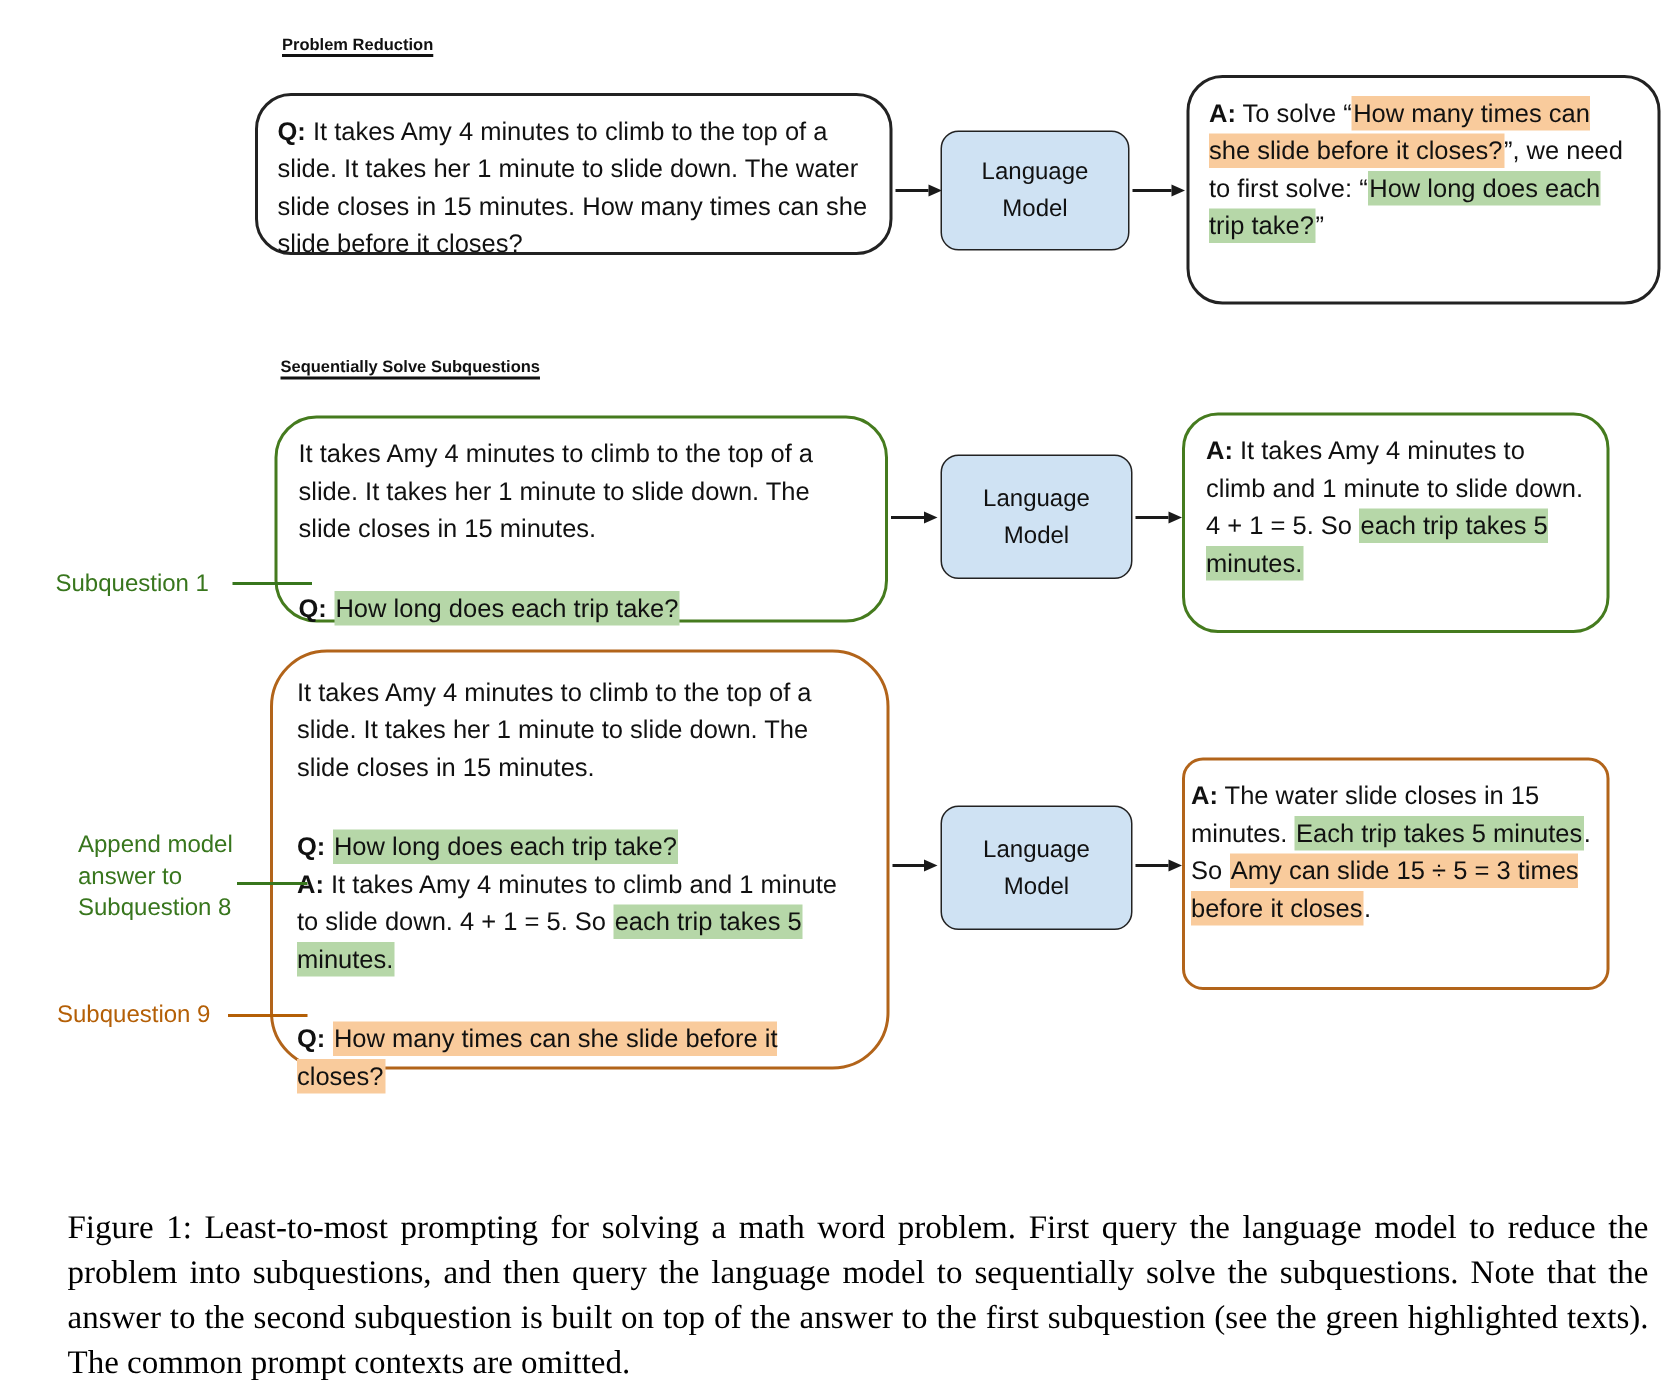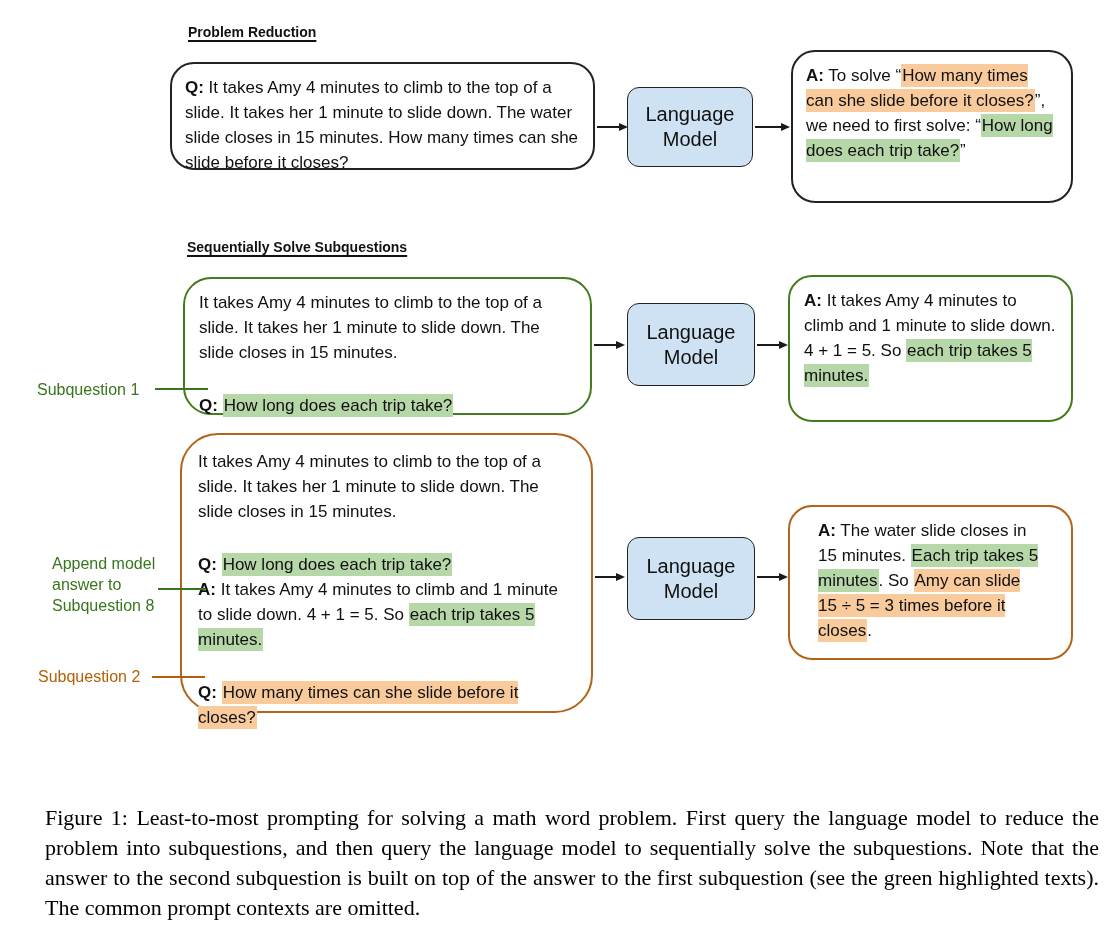--- a/index.html
+++ b/index.html
@@ -6,47 +6,47 @@
   .canvas{
     position:relative;
     width:1110px;height:932px;
     background:#ffffff;
     font-family:"Liberation Sans","DejaVu Sans",sans-serif;
     color:#111;
     overflow:hidden;
   }
   .sec-title{
     position:absolute;
-    font-size:14px;font-weight:700;
+    font-size:11px;font-weight:700;
     text-decoration:underline;
     text-decoration-thickness:1.5px;
     text-underline-offset:3px;
     color:#111;
   }
   .box{
     position:absolute;
     box-sizing:border-box;
     font-size:17px;line-height:25px;
     background:#fff;
   }
   .black-box{border:2px solid #222;border-radius:24px;padding:11px 13px;}
   .green-box{border:2.5px solid var(--green_border);border-radius:24px;padding:11px 14px;}
   .green-box.big{border-radius:28px;}
-  .orange-box{border:2.5px solid var(--orange_border);border-radius:24px;padding:11px 28px;}
+  .orange-box{border:2.5px solid var(--orange_border);border-radius:14px;padding:11px 4px;}
   .orange-box.big{border-radius:38px;padding:14px 16px;}
   .para + .para{margin-top:28px;}
   .seg-b{font-weight:700;}
   .seg-g{background:var(--green_highlight);padding:2px 1px;}
   .seg-o{background:var(--orange_highlight);padding:2px 1px;}
   .lmbox{
     position:absolute;box-sizing:border-box;
     background:var(--lm_fill);
     border:1.5px solid #222;border-radius:12px;
     display:flex;align-items:center;justify-content:center;
-    font-size:20px;line-height:25px;text-align:center;
+    font-size:16px;line-height:25px;text-align:center;
     white-space:pre-line;color:#111;
   }
   .arrow{position:absolute;height:0;border-top:2px solid #1a1a1a;}
   .arrow::after{
     content:"";position:absolute;right:-9px;top:-5px;
     border-left:9px solid #1a1a1a;
     border-top:4px solid transparent;
     border-bottom:4px solid transparent;
   }
   .conn{position:absolute;height:0;}
@@ -77,21 +77,21 @@
       <div class="para"><span class="seg-b">Q:</span><span> It takes Amy 4 minutes to climb to the top of a slide. It takes her 1 minute to slide down. The water slide closes in 15 minutes. How many times can she slide before it closes?</span></div>
     </div>
 
   <div class="arrow" style="left:597px;top:126px;width:22px;"></div>
 
   <div class="lmbox" style="left:627px;top:87px;width:126px;height:80px;">Language
 Model</div>
 
   <div class="arrow" style="left:755px;top:126px;width:26px;"></div>
 
-  <div class="box black-box" style="left:791px;top:50px;width:282px;height:153px;">
+  <div class="box black-box" style="left:791px;top:50px;width:316px;height:153px;">
       <div class="para"><span class="seg-b">A:</span><span> To solve “</span><span class="seg-o">How many times can she slide before it closes?</span><span>”, we need to first solve: “</span><span class="seg-g">How long does each trip take?</span><span>”</span></div>
     </div>
 
   <div class="sec-title" style="left:187px;top:239px;">Sequentially Solve Subquestions</div>
 
   <div class="box green-box big" style="left:183px;top:277px;width:409px;height:138px;">
       <div class="para"><span>It takes Amy 4 minutes to climb to the top of a slide. It takes her 1 minute to slide down. The slide closes in 15 minutes.</span></div>
       <div class="para"><span class="seg-b">Q:</span><span> </span><span class="seg-g">How long does each trip take?</span></div>
     </div>
 
@@ -113,21 +113,21 @@
       <div class="para"><span>It takes Amy 4 minutes to climb to the top of a slide. It takes her 1 minute to slide down. The slide closes in 15 minutes.</span></div>
       <div class="para"><span class="seg-b">Q:</span><span> </span><span class="seg-g">How long does each trip take?</span><br><span class="seg-b">A:</span><span> It takes Amy 4 minutes to climb and 1 minute to slide down. 4 + 1 = 5. So </span><span class="seg-g">each trip takes 5 minutes.</span></div>
       <div class="para"><span class="seg-b">Q:</span><span> </span><span class="seg-o">How many times can she slide before it closes?</span></div>
     </div>
 
   <div class="side-label green" style="left:52px;top:553px;">Append model
 answer to
 Subquestion 8</div>
   <div class="conn green" style="left:158px;top:588px;width:47px;"></div>
 
-  <div class="side-label orange" style="left:38px;top:666px;">Subquestion 2</div>
+  <div class="side-label orange" style="left:38px;top:666px;">Subquestion 9</div>
   <div class="conn orange" style="left:152px;top:676px;width:53px;"></div>
 
   <div class="arrow" style="left:595px;top:576px;width:21px;"></div>
 
   <div class="lmbox" style="left:627px;top:537px;width:128px;height:83px;">Language
 Model</div>
 
   <div class="arrow" style="left:757px;top:576px;width:22px;"></div>
 
   <div class="box orange-box" style="left:788px;top:505px;width:285px;height:155px;">

